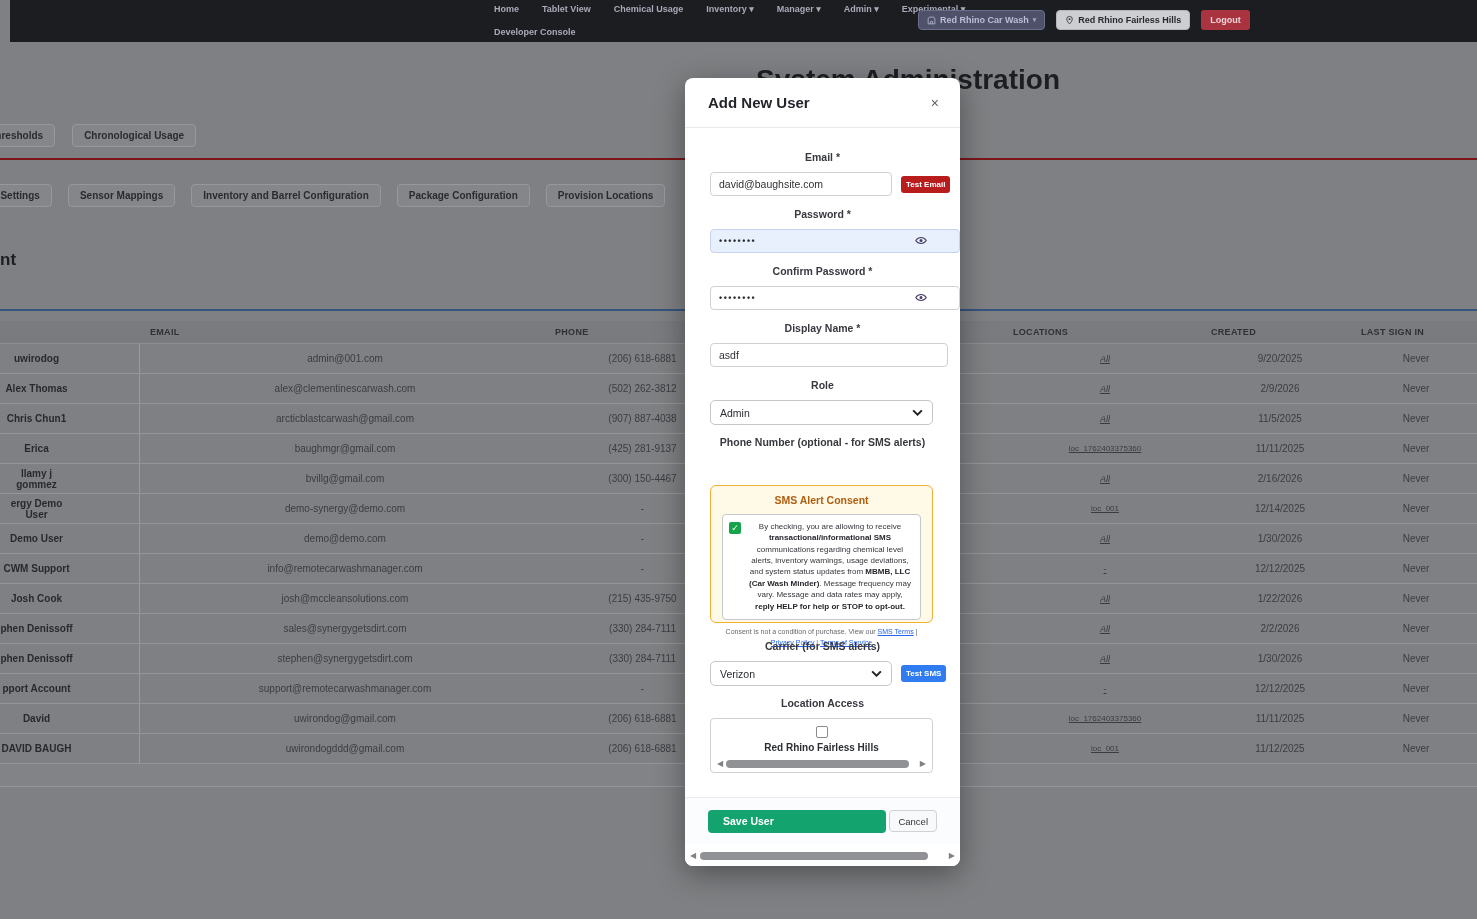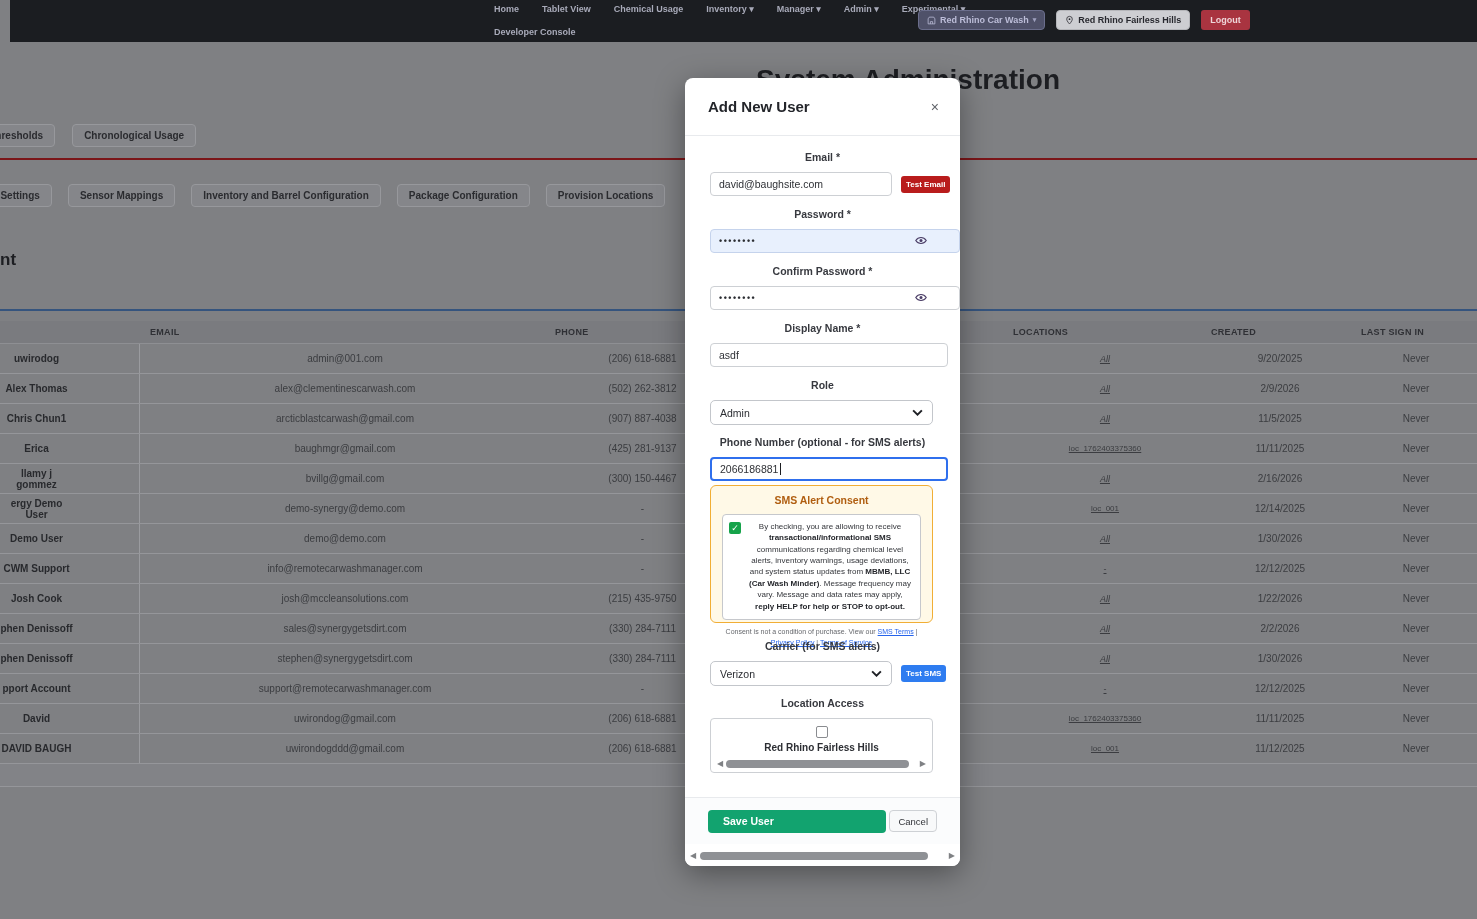--- a/index.html
+++ b/index.html
@@ -55,21 +55,21 @@
   .td.c-name{font-weight:700;color:#28292d;border-right:1px solid #9a9b9f;height:100%;
     display:flex;align-items:center;justify-content:center;padding-right:66px;}
   .td.c-loc{font-size:9px;text-decoration:underline;}
   .td.c-loc.em{font-style:italic;}
   .td.c-loc.loc-id{font-size:8px;}
   .table-footer{height:22px;background:#828387;border-bottom:1px solid #95969a;}
 
   
   .modal{position:absolute;left:685px;top:78px;width:275px;height:788px;background:#fff;
     border-radius:8px;box-shadow:0 8px 30px rgba(0,0,0,.38);overflow:hidden;z-index:5;}
-  .modal-header{position:absolute;top:0;left:0;right:0;height:58px;display:flex;align-items:center;
+  .modal-header{position:absolute;top:0;left:0;right:0;height:50px;display:flex;align-items:center;
     justify-content:space-between;padding:0 21px 0 23px;border-bottom:1px solid #e8eaed;box-sizing:border-box;}
   .modal-title{font-size:15px;font-weight:700;color:#23252a;}
   .modal-close{font-size:14px;color:#5f6268;background:none;border:none;cursor:pointer;padding:0;line-height:1;}
   .fg{position:absolute;left:0;right:0;text-align:center;}
   .fg-label{font-size:10.5px;font-weight:700;color:#37393f;display:block;margin-bottom:9px;}
   .row-flex{display:flex;align-items:center;margin-left:25px;}
   .input{box-sizing:border-box;height:24px;border:1px solid #cdd0d4;border-radius:4px;font-size:10.5px;
     color:#2f3136;padding:0 8px;background:#fff;display:flex;align-items:center;text-align:center;position:relative;}
   .w-email{width:182px;}
   .w-wide{width:238px;}
@@ -372,26 +372,20 @@
       <span>
           <svg class="icon-svg" width="11" height="7" viewBox="0 0 12 8">
             <polyline points="1,1.5 6,6.5 11,1.5" fill="none" stroke="#1f2126" stroke-width="2.2"></polyline>
           </svg>
         </span>
     </div>
   </div>
 
   <div class="fg" style="top:358px">
     <span class="fg-label">Phone Number (optional - for SMS alerts)</span>
-    <div class="row-flex">
-      <div class="input w-wide focus-input">
-        <span>2066186881</span>
-        <span class="caret-bar"></span>
-      </div>
-    </div>
   </div>
 
   <div class="sms-box">
     <div class="sms-title">SMS Alert Consent</div>
     <div class="sms-inner">
       <span class="cb-checked">✓</span>
       <div class="sms-text">
         <span>By checking, you are allowing to receive </span><b>transactional/informational SMS</b><span> communications regarding chemical level alerts, inventory warnings, usage deviations, and system status updates from </span><b>MBMB, LLC (Car Wash Minder)</b><span>. Message frequency may vary. Message and data rates may apply, </span><b>reply HELP for help or STOP to opt-out.</b>
       </div>
     </div>

